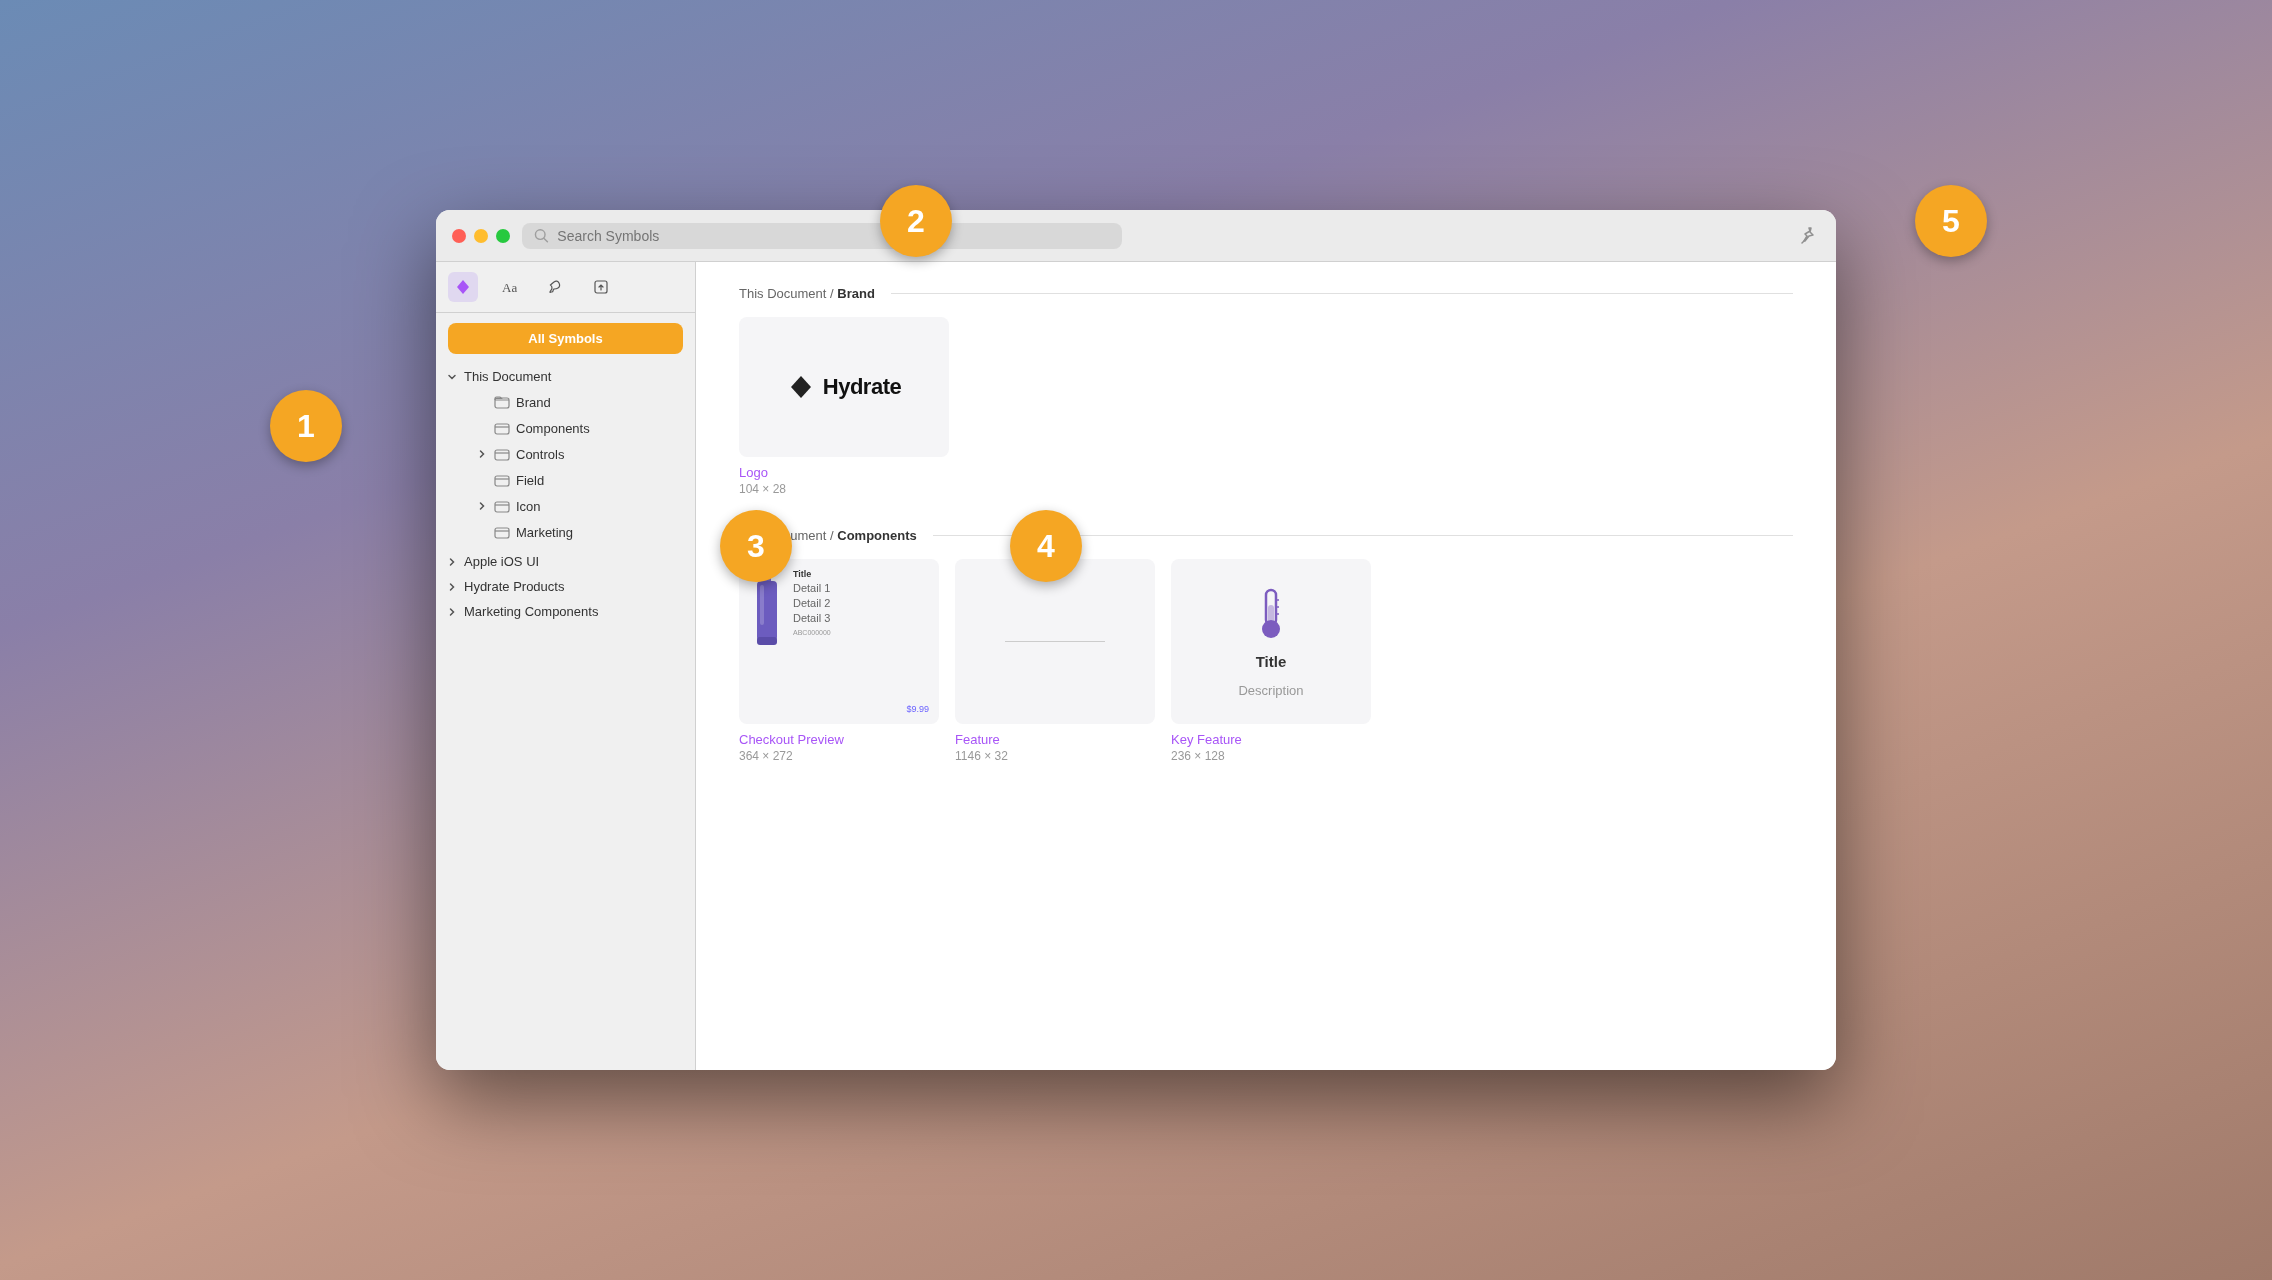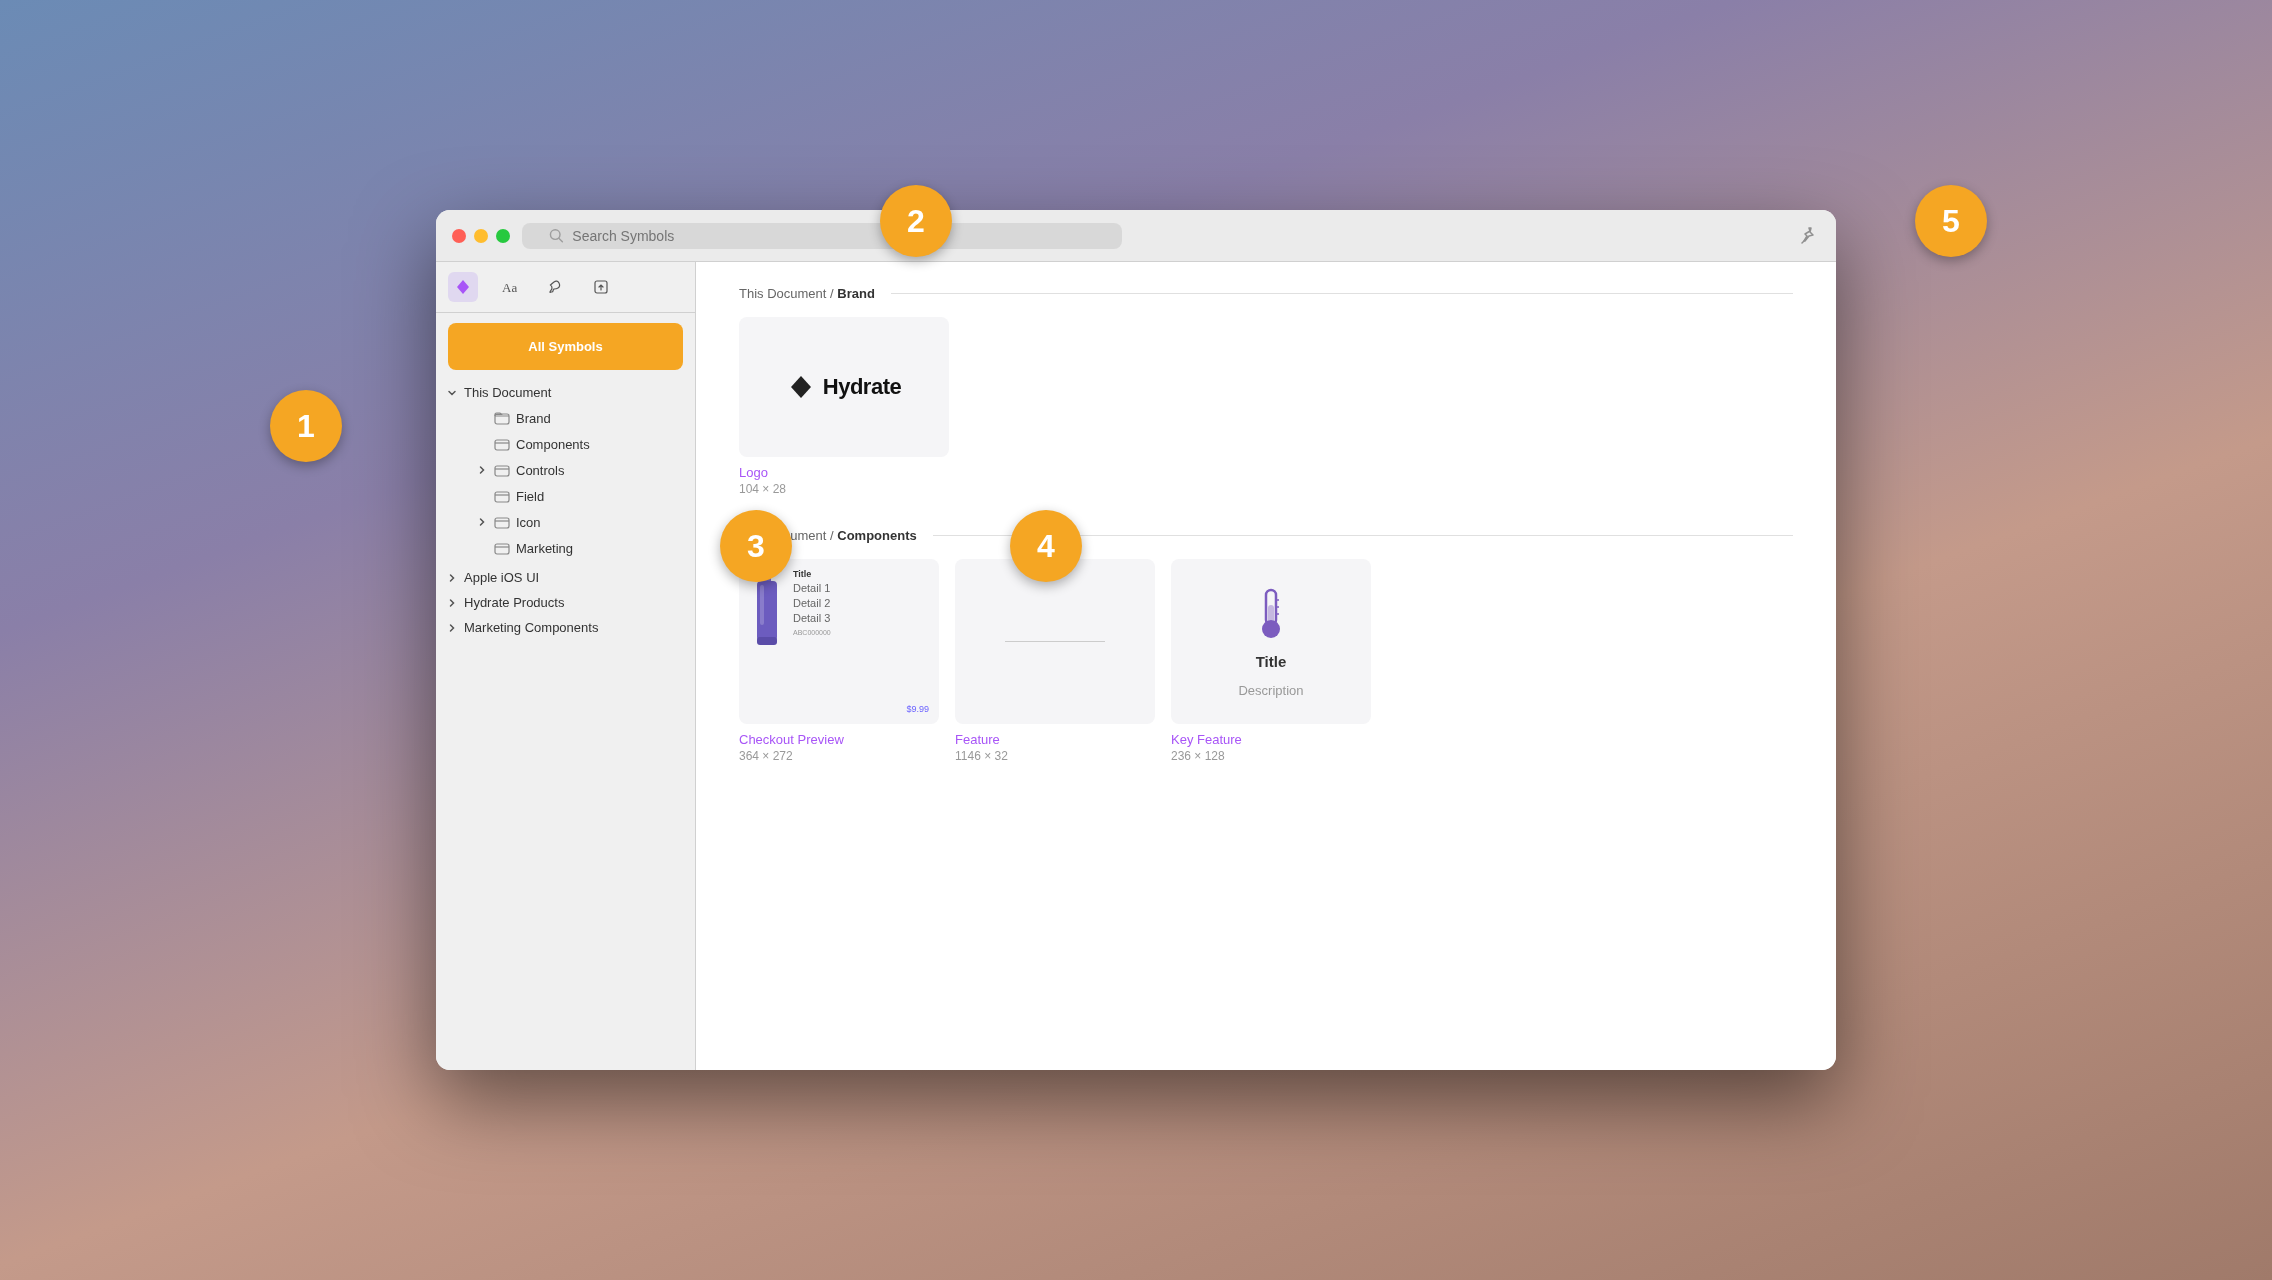--- a/index.html
+++ b/index.html
@@ -75,21 +75,21 @@
     .tl-red { background: #ff5f56; }
     .tl-yellow { background: #ffbd2e; }
     .tl-green { background: #27c93f; }
 
     .search-bar {
       flex: 1;
       display: flex;
       align-items: flex-start;
       background: rgba(0,0,0,0.08);
       border-radius: 8px;
-      padding: 5px 27px;
+      padding: 5px 12px;
       gap: 8px;
       max-width: 600px;
     }
     .search-icon-svg {
       width: 16px;
       height: 16px;
       opacity: 0.5;
     }
     .search-input {
       background: transparent;
@@ -152,21 +152,21 @@
       height: 18px;
     }
 
     
     .all-symbols-btn {
       margin: 10px 12px 6px;
       background: #F5A623;
       color: white;
       border: none;
       border-radius: 8px;
-      padding: 16px 14px;
+      padding: 8px 14px;
       font-size: 13px;
       font-weight: 600;
       cursor: pointer;
       text-align: center;
     }
 
     
     .tree-section {
       padding: 4px 0;
     }

